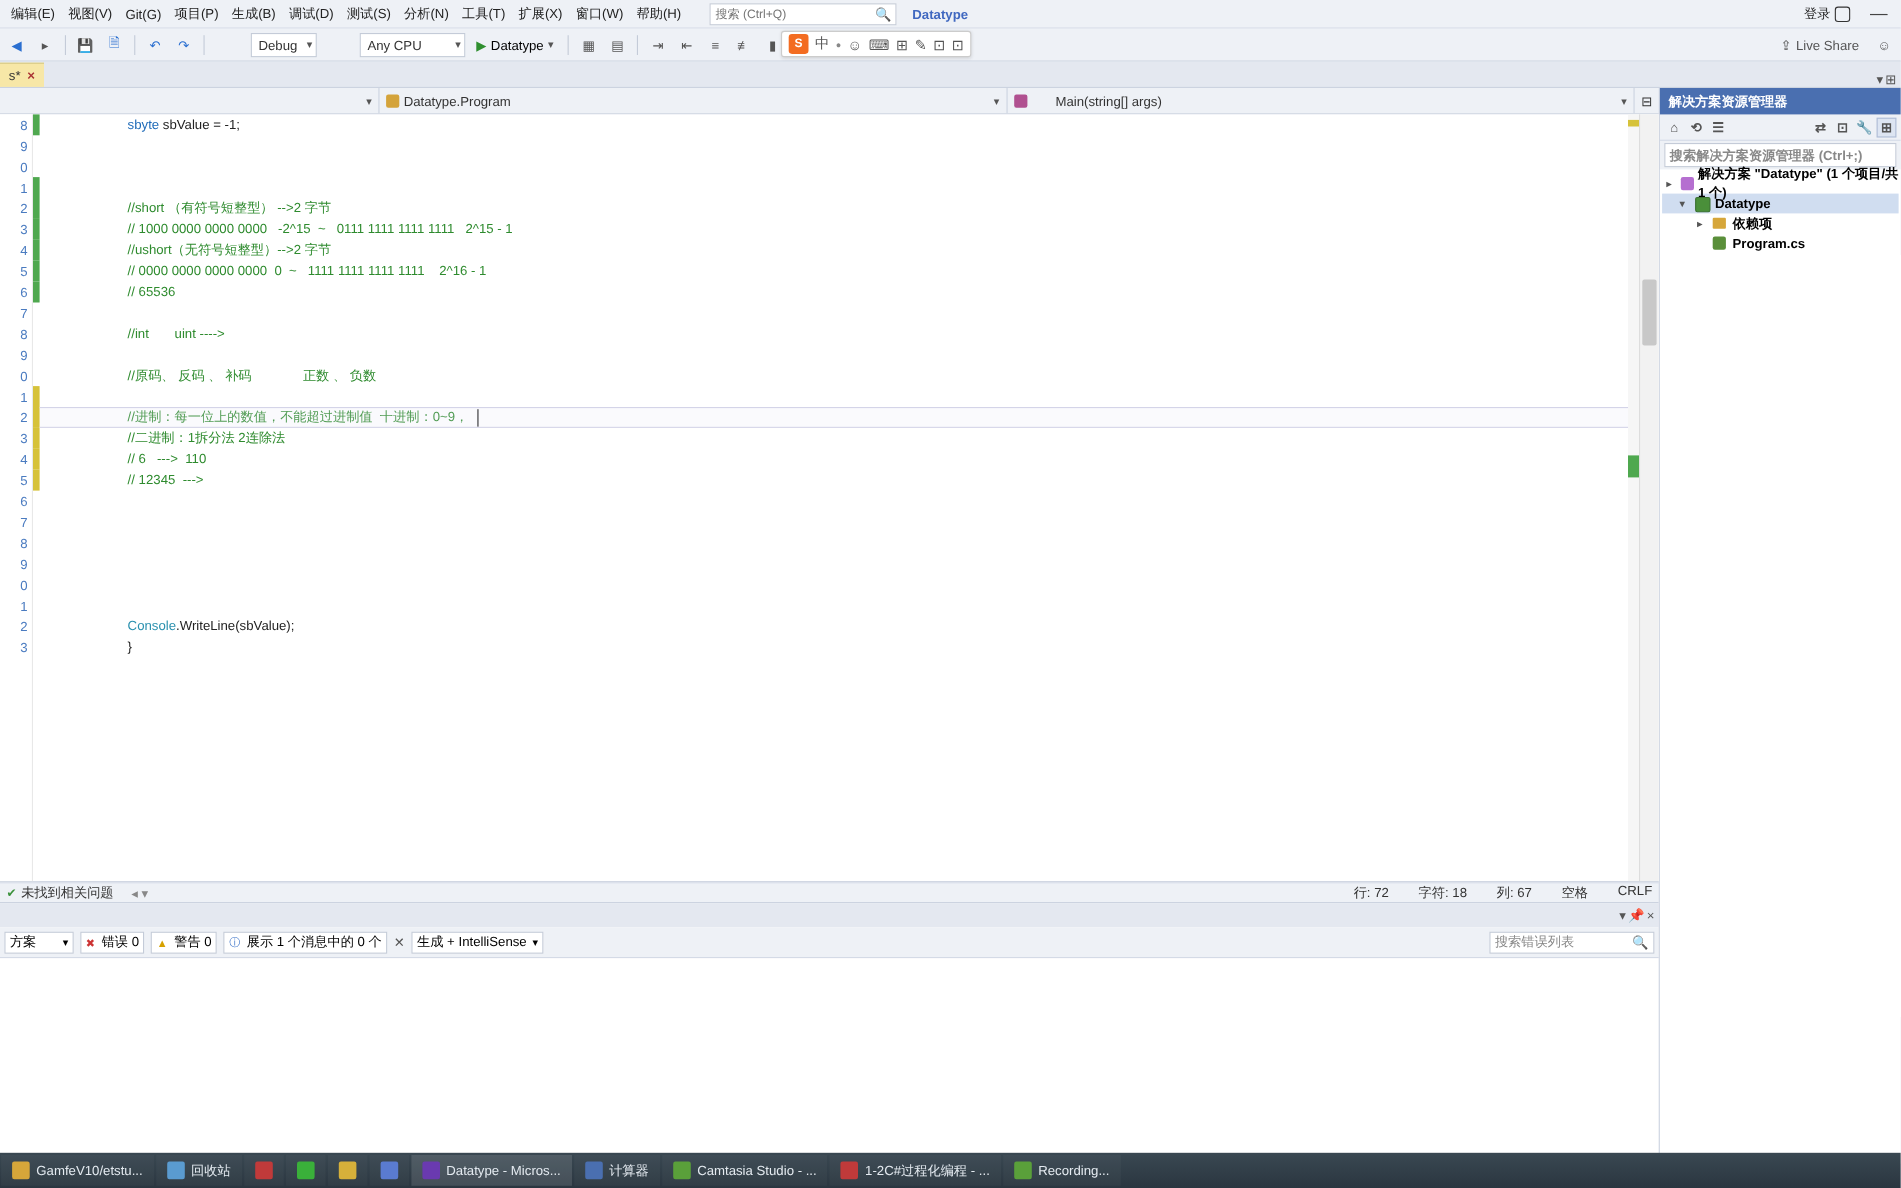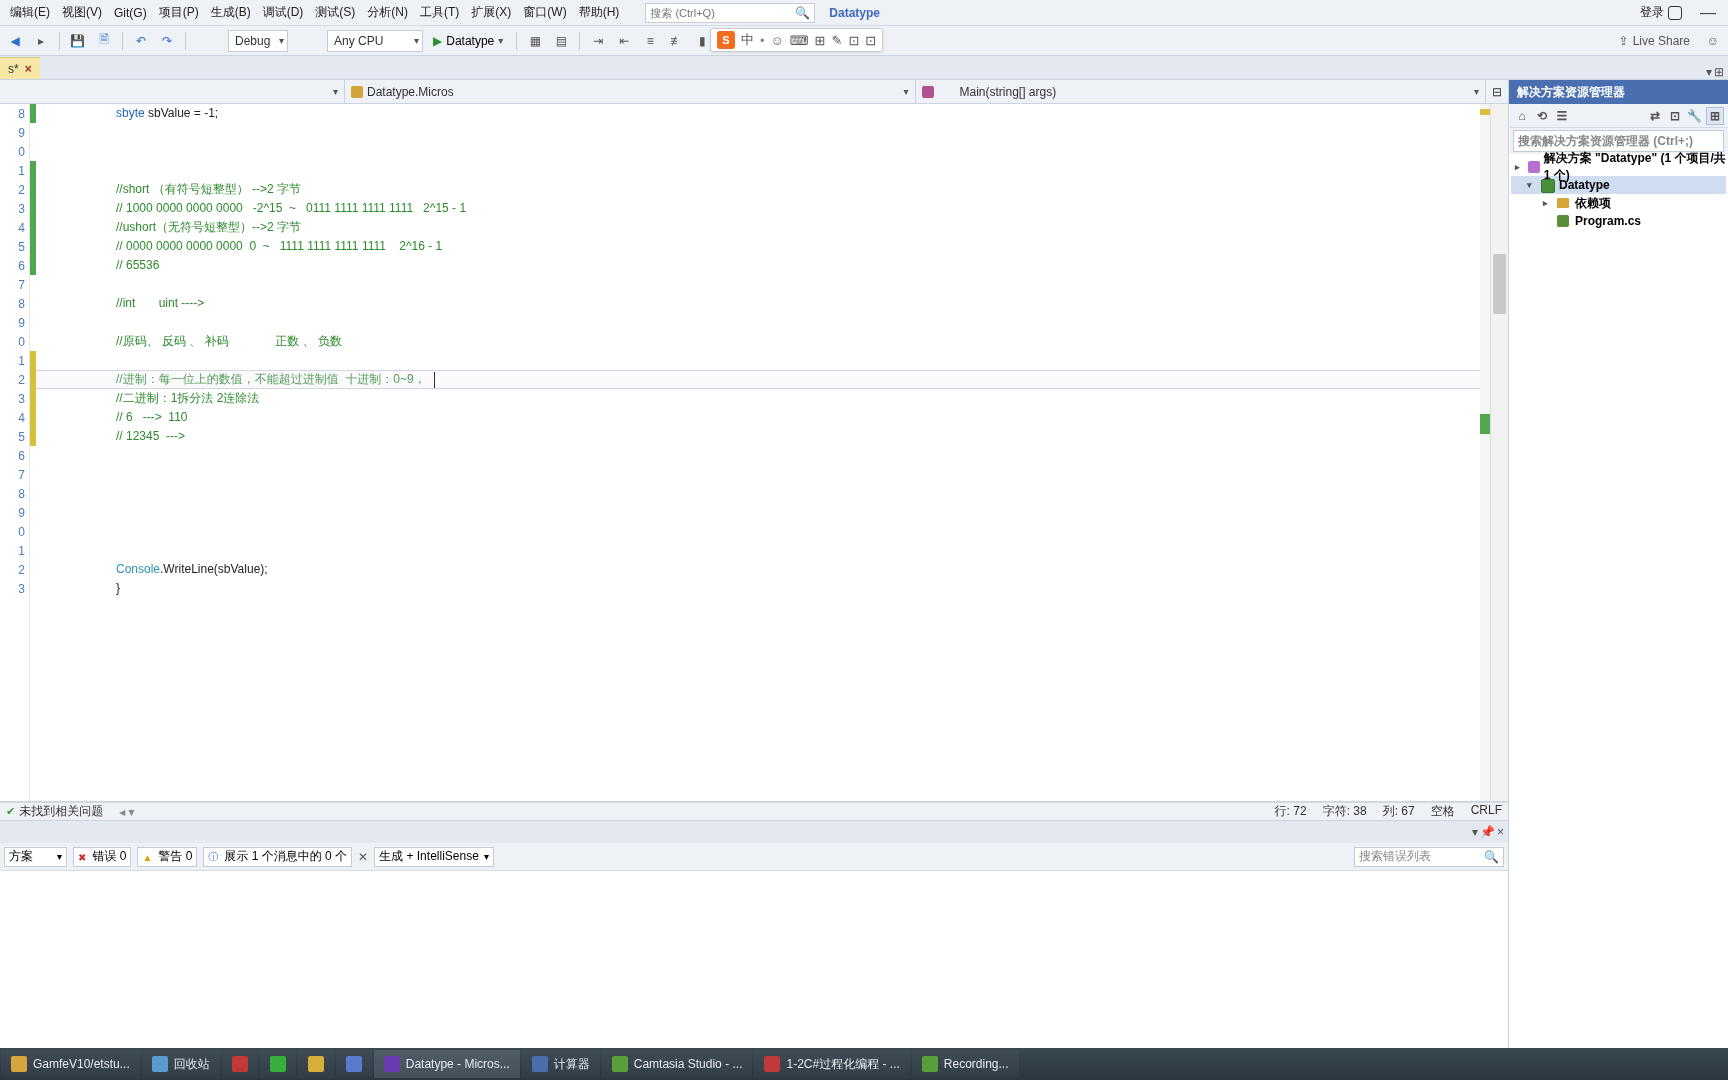--- a/index.html
+++ b/index.html
@@ -58,21 +58,21 @@
 .current-line { position:absolute; left:0; right:0; height:19px; border-top:1px solid #d4d4e8; border-bottom:1px solid #d4d4e8; background:rgba(230,230,245,0.2); }
 .caret { display:inline-block; width:1px; height:16px; background:#000; vertical-align:middle; margin-left:2px; }
 .vscroll { width:18px; background:#f2f2f2; border-left:1px solid #ddd; position:relative; }
 .vscroll .thumb { position:absolute; left:2px; right:2px; top:150px; height:60px; background:#c8c8c8; border-radius:2px; }
 .minimap { width:10px; background:#f6f6f6; position:relative; }
 .minimap .hl { position:absolute; left:0; right:0; background:#d6c23a; }
 
 .statusline { height:18px; background:#eef1f6; border-top:1px solid #d4dae6; display:flex; align-items:center; padding:0 6px; font-size:11px; color:#333; gap:16px; }
 .statusline .noissue { display:flex; align-items:center; gap:4px; }
 .statusline .noissue .ok { color:#3a913a; font-size:11px; }
-.statusline .rside { margin-left:auto; display:flex; gap:16px;justify-content:center; }
+.statusline .rside { margin-left:auto; display:flex; gap:27px;justify-content:center; }
 
 .errorpane { height:260px; background:#fff; border-top:1px solid #ccd3e0; display:flex; flex-direction:column; }
 .errhdr { height:22px; background:#e4e8f0; display:flex; align-items:center; justify-content:flex-end; padding:0 4px; gap:2px; color:#555; }
 .errfilters { height:28px; background:#eef1f6; display:flex; align-items:center; padding:0 4px; gap:6px; border-bottom:1px solid #d4dae6; }
 .fdrp { height:20px; border:1px solid #c4cbd8; background:#fff; display:flex; align-items:center; padding:0 4px; gap:4px; }
 .fdrp .e::before { content:"✖"; color:#c33; font-size:10px; margin-right:2px; }
 .fdrp .w::before { content:"▲"; color:#d6a100; font-size:10px; margin-right:2px; }
 .fdrp .i::before { content:"ⓘ"; color:#3a72c8; font-size:10px; margin-right:2px; }
 .errfilters .srch { margin-left:auto; width:150px; height:20px; border:1px solid #c4cbd8; background:#fff; display:flex; align-items:center; padding:0 4px; color:#888; }
 .errcols { height:20px; display:flex; border-bottom:1px solid #d4dae6; background:#f6f8fb; }
@@ -197,21 +197,21 @@
 </div>
 
 <div class="workarea">
   <div class="leftcol">
     <div class="navbar">
       <div class="navcell w1">
           <span class="drop">▾</span>
         </div>
       <div class="navcell w2">
           <span class="ico"></span>
-          <span>Datatype.Micros</span>
+          <span>Datatype.Program</span>
           <span class="drop">▾</span>
         </div>
       <div class="navcell w3">
           <span class="ico" style="background:#b05090"></span>
           <span>Main(string[] args)</span>
           <span class="drop">▾</span>
         </div>
       <div class="navcell end">⊟</div>
     </div>
 
@@ -283,21 +283,21 @@
     </div>
 
     <div class="statusline">
       <div class="noissue">
           <span class="ok">✔</span>
           <span>未找到相关问题</span>
         </div>
       <span style="color:#888">◂ ▾</span>
       <div class="rside">
         <span>行: 72</span>
-        <span>字符: 38</span>
+        <span>字符: 18</span>
         <span>列: 67</span>
         <span>空格</span>
         <span>CRLF</span>
       </div>
     </div>
 
     <div class="errorpane">
       <div class="errhdr">
         <span>▾</span>
         <span>📌</span>

